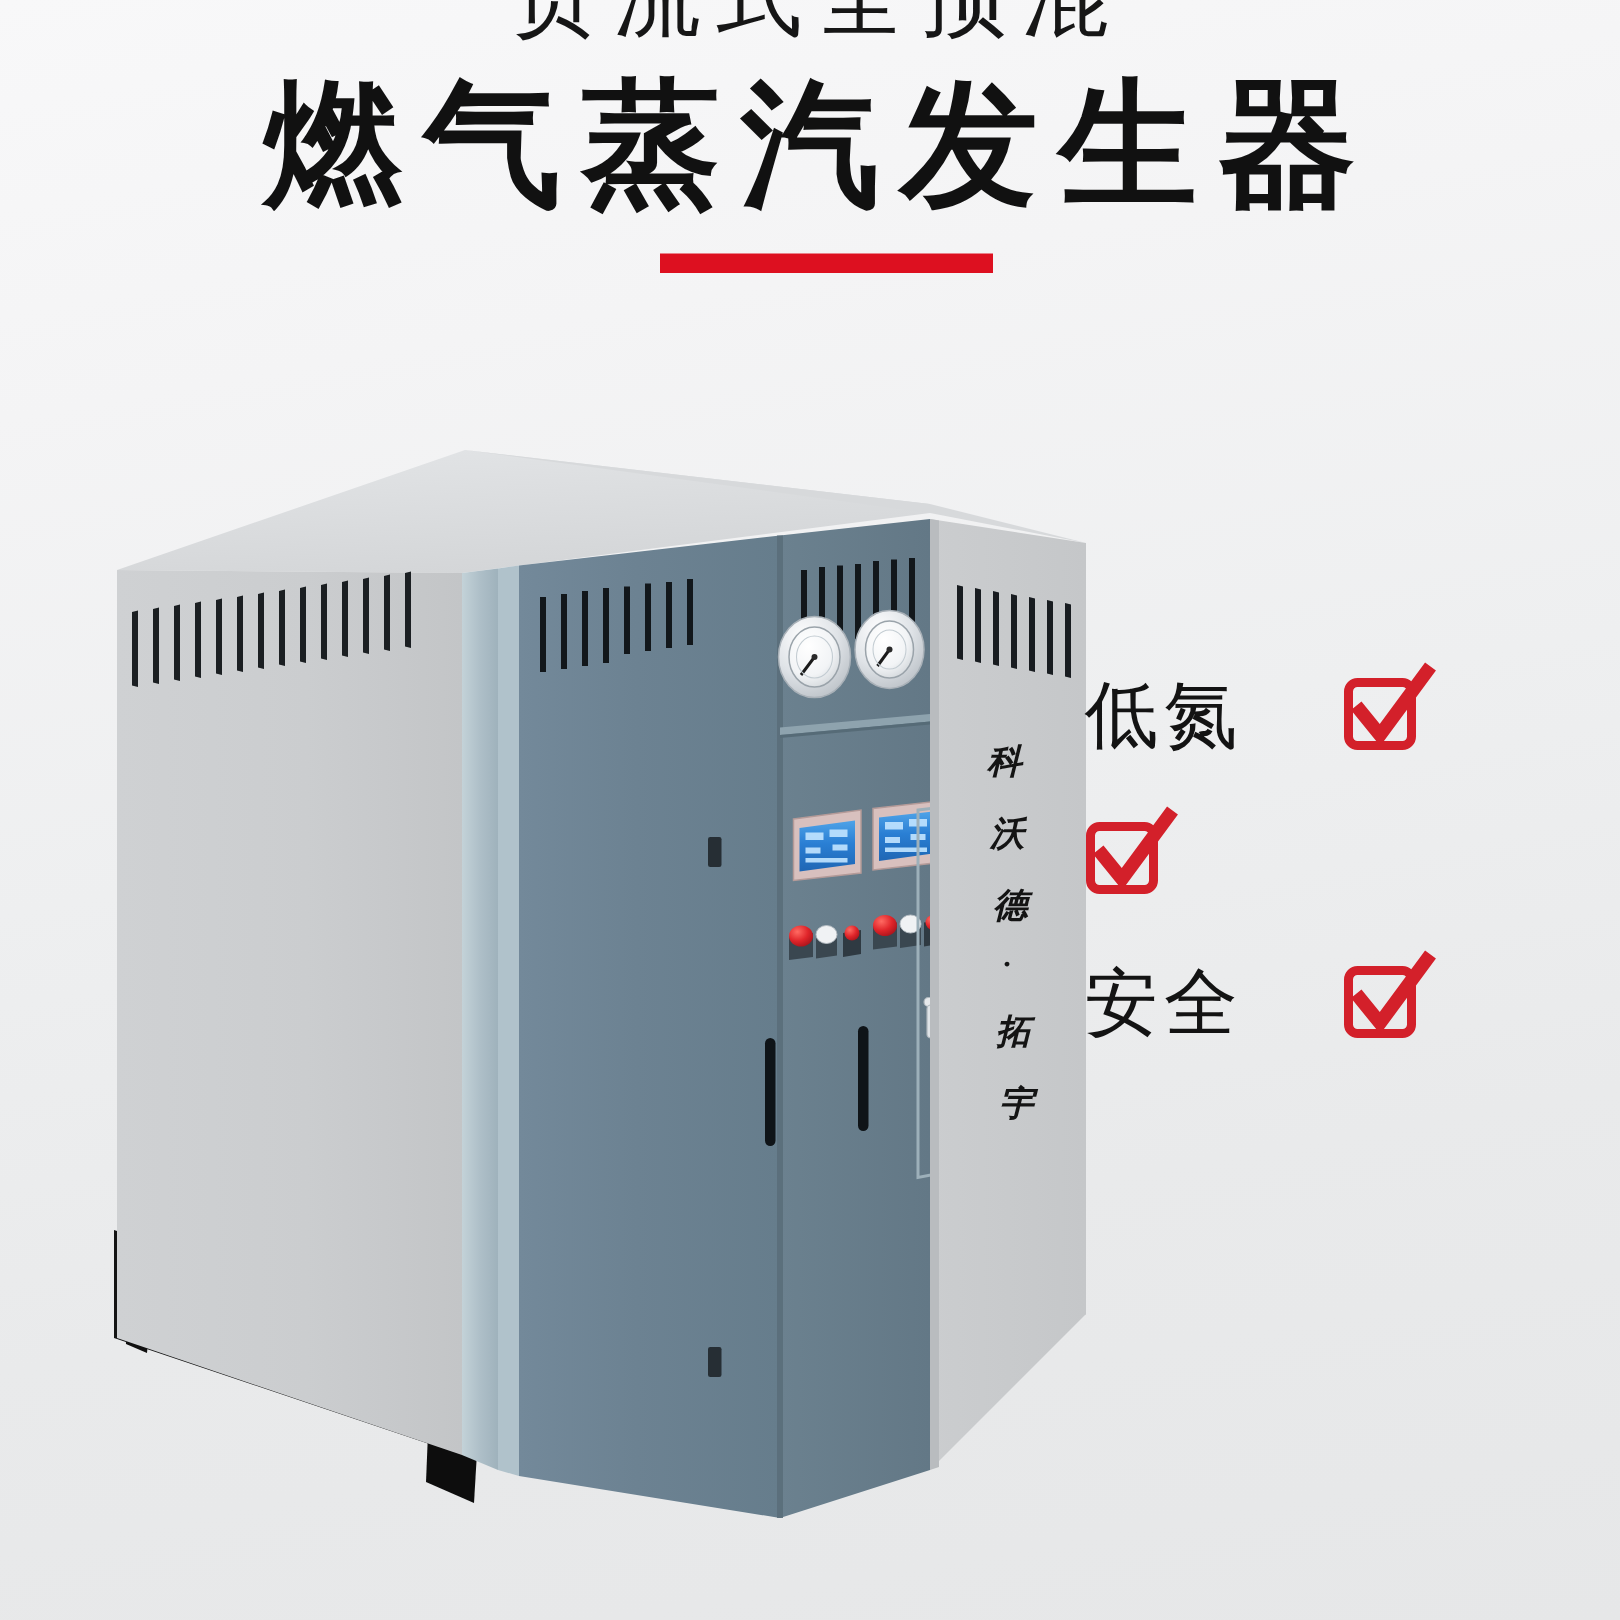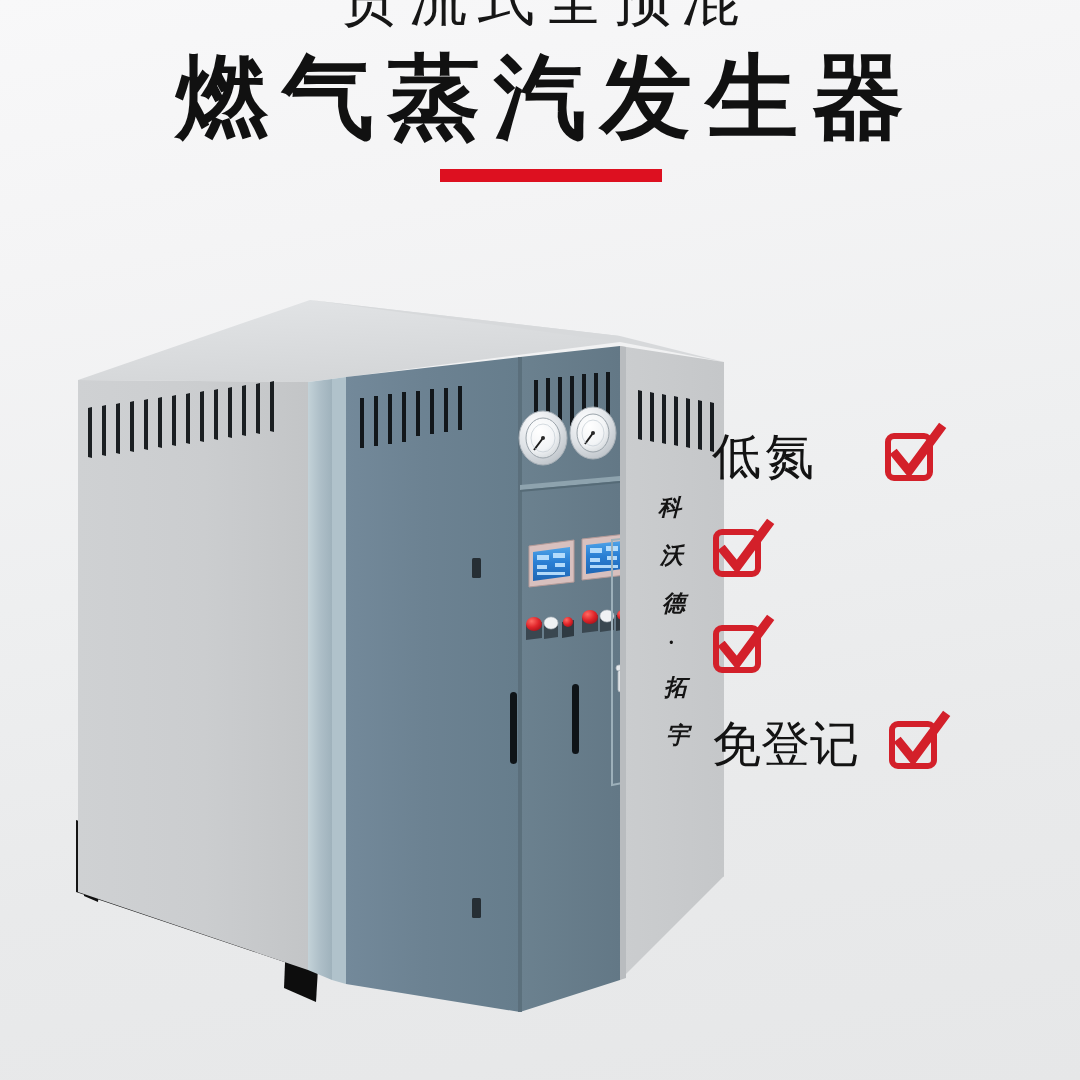--- a/index.html
+++ b/index.html
@@ -61,22 +61,23 @@
   .features {
     position: absolute;
     left: 712px;
     top: 408px;
     width: 268px;
   }
   .feature-row {
     position: relative;
     height: 96px;
     display: flex;
-    align-items: center;
+    align-items: flex-end;
     justify-content: flex-start;
+    margin-left: 11px;
   }
   .feature-label {
     font-size: 49px;
     line-height: 54px;
     letter-spacing: 4px;
     color: #131313;
     font-weight: 400;
     white-space: nowrap;
     width: 172px;
   }
@@ -348,33 +349,25 @@
     <div class="feature-row">
       <span class="check-icon">
         <svg viewBox="0 0 58 58" width="58" height="58" xmlns="http://www.w3.org/2000/svg">
           <rect x="4" y="9" width="42" height="42" rx="6" fill="none" stroke="#d3202a" stroke-width="6"></rect>
           <path d="M12 28 L25 44 L56 2" fill="none" stroke="#d3202a" stroke-width="9" stroke-linecap="square" stroke-linejoin="miter"></path>
         </svg>
       </span>
     </div>
 
     <div class="feature-row">
+      <span class="feature-label">安全</span>
       <span class="check-icon">
         <svg viewBox="0 0 58 58" width="58" height="58" xmlns="http://www.w3.org/2000/svg">
           <rect x="4" y="9" width="42" height="42" rx="6" fill="none" stroke="#d3202a" stroke-width="6"></rect>
           <path d="M12 28 L25 44 L56 2" fill="none" stroke="#d3202a" stroke-width="9" stroke-linecap="square" stroke-linejoin="miter"></path>
         </svg>
       </span>
     </div>
 
-    <div class="feature-row wide">
-      <span class="feature-label">免登记</span>
-      <span class="check-icon">
-        <svg viewBox="0 0 58 58" width="58" height="58" xmlns="http://www.w3.org/2000/svg">
-          <rect x="4" y="9" width="42" height="42" rx="6" fill="none" stroke="#d3202a" stroke-width="6"></rect>
-          <path d="M12 28 L25 44 L56 2" fill="none" stroke="#d3202a" stroke-width="9" stroke-linecap="square" stroke-linejoin="miter"></path>
-        </svg>
-      </span>
-    </div>
 
   </div>
 
 </div>
 
 </body></html>

